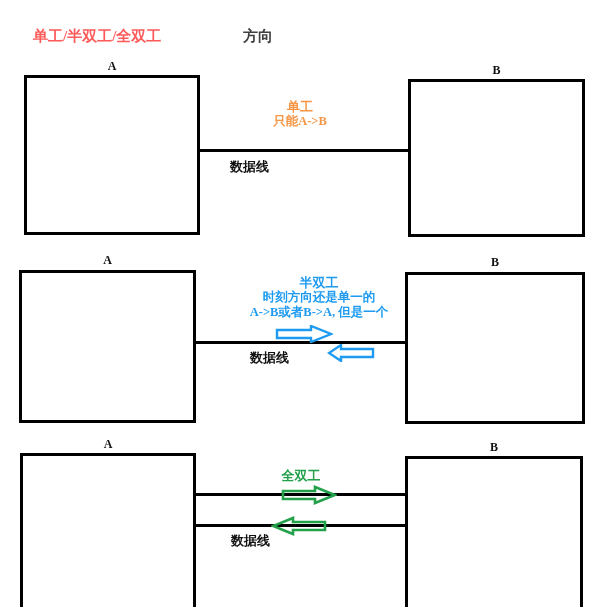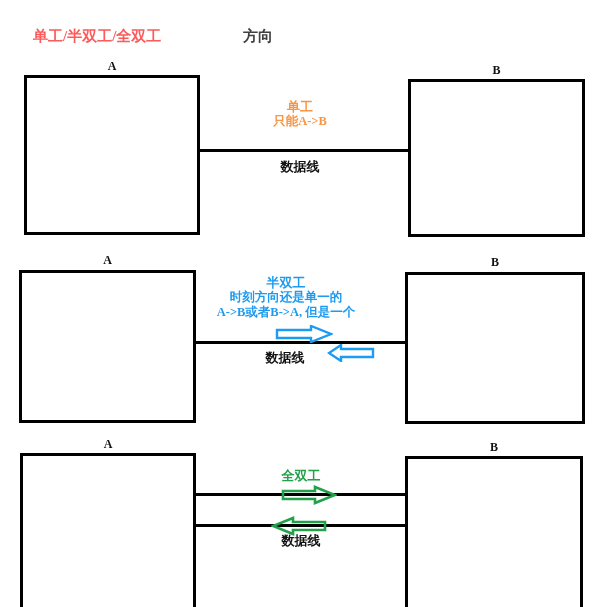--- a/index.html
+++ b/index.html
@@ -71,21 +71,20 @@
   .annot .sub { font-size: 12.5px; }
   .annot-simplex     { color: #f79646; }
   .annot-halfduplex  { color: #1e9bf0; }
   .annot-fullduplex  { color: #22a04a; }
 
   .wire-label {
     font-size: 13px;
     font-weight: bold;
     color: #111111;
     white-space: nowrap;
-    text-align: center;
   }
 
   
   .arrow-svg { display: block; }
 </style>
 </head>
 <body>
 
 <div id="canvas">
 
@@ -108,21 +107,21 @@
   <div class="abs wire-label" style="left:230px; top:139px; width:140px;">数据线</div>
 
   <div class="abs node-label" style="left:19px; top:234px; width:177px;">A</div>
   <div class="abs node-box" style="left:19px; top:251px; width:177px; height:153px;"></div>
 
   <div class="abs node-label" style="left:405px; top:236px; width:180px;">B</div>
   <div class="abs node-box" style="left:405px; top:253px; width:180px; height:152px;"></div>
 
   <div class="abs wire" style="left:195px; top:322px; width:212px;"></div>
 
-  <div class="abs annot annot-halfduplex" style="left:186px; top:256px; width:200px;">
+  <div class="abs annot annot-halfduplex" style="left:219px; top:256px; width:200px;">
     <div class="hdr">半双工</div>
     <div class="sub">时刻方向还是单一的</div>
     <div class="sub">A-&gt;B或者B-&gt;A, 但是一个</div>
   </div>
 
   <div class="abs" style="left:275px; top:306px;">
     <svg class="arrow-svg" width="58" height="18" viewBox="0 0 58 18" xmlns="http://www.w3.org/2000/svg">
       <polygon points="2,5 36,5 36,1 56,9 36,17 36,13 2,13" fill="none" stroke="#1e9bf0" stroke-width="2.4" stroke-linejoin="miter"></polygon>
     </svg>
   </div>

